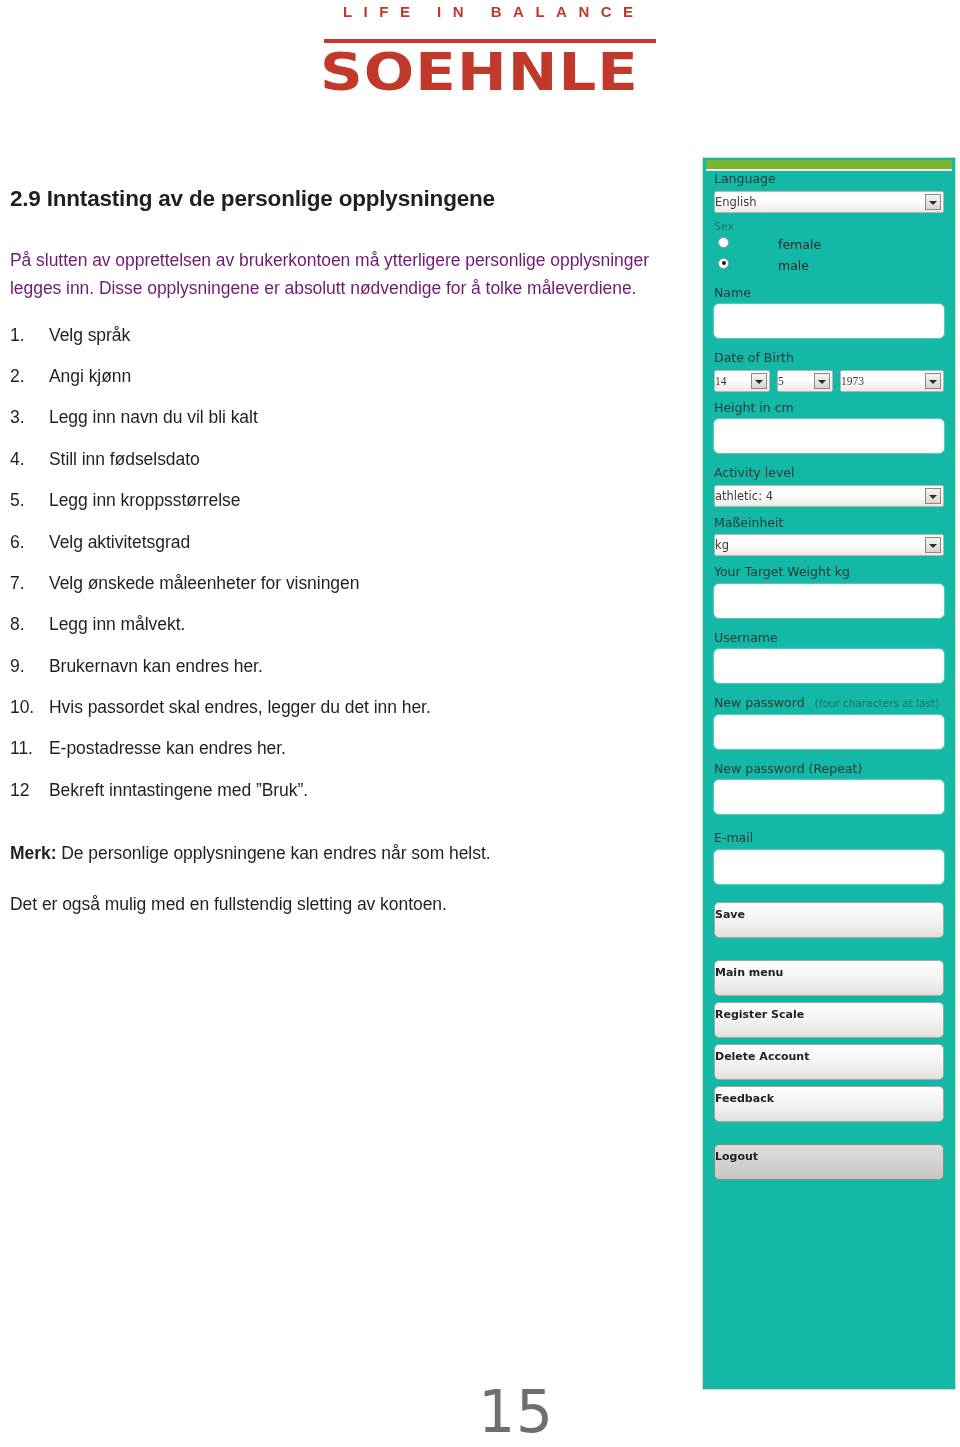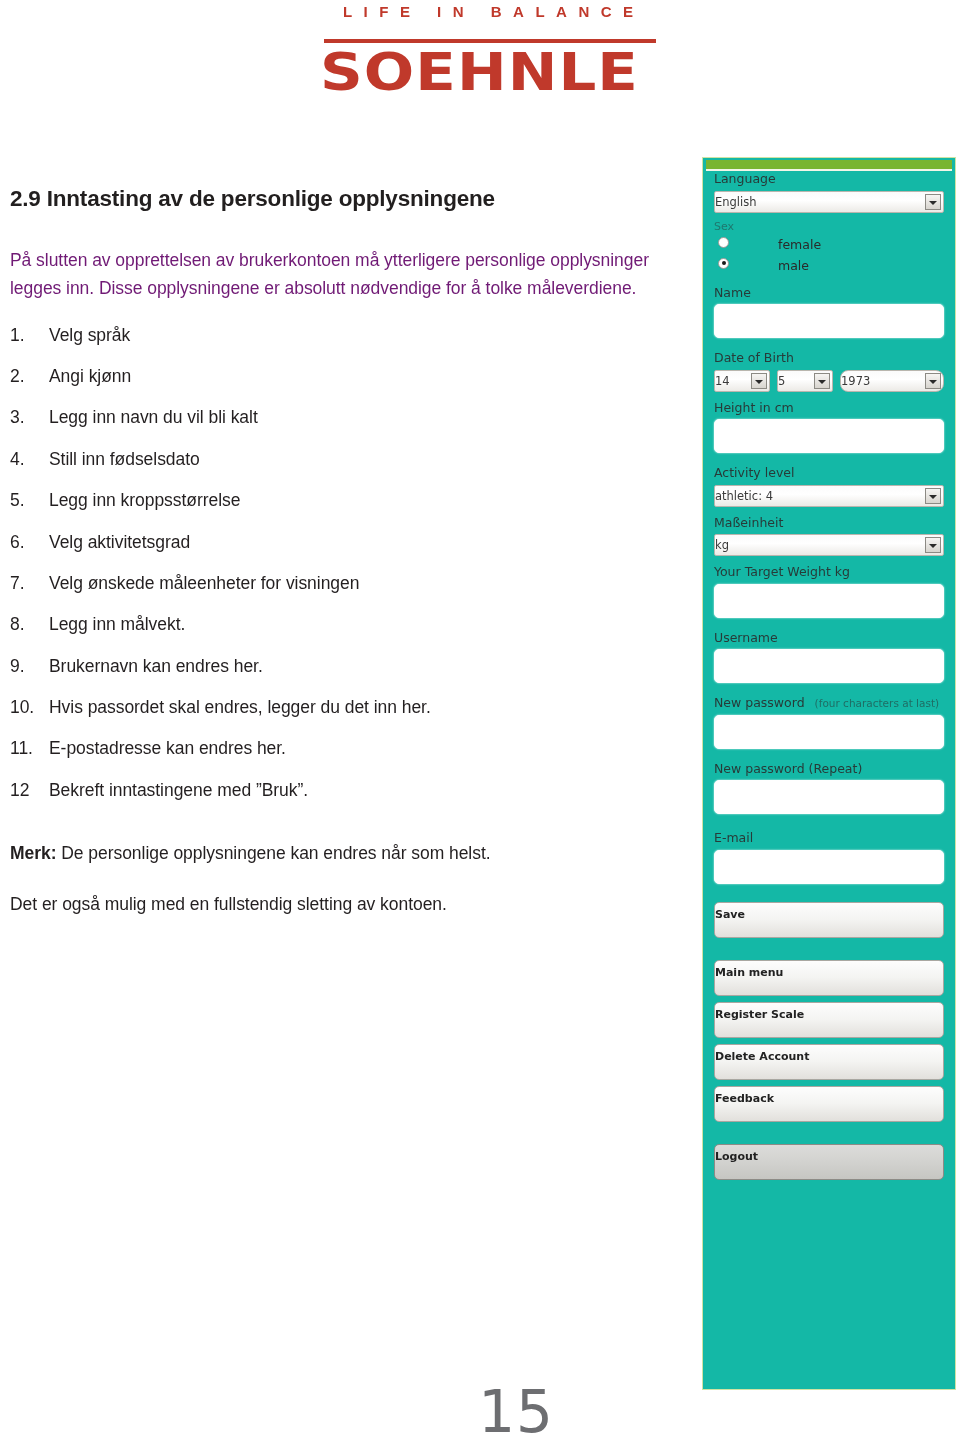--- a/index.html
+++ b/index.html
@@ -226,24 +226,24 @@
     width: 4px; height: 4px;
     border-radius: 50%;
     background: #1b1b1b;
   }
   .radio-label {
     margin-left: 13px;
     font-size: 12.5px;
     color: #2a2a2a;
   }
 
-  .dob-row { display: flex; gap: 7px; }
+  .dob-row { display: flex; gap: 7px; font-family: Liberation Serif, serif; }
   .dob-row .sel.day  { width: 56px; }
   .dob-row .sel.mon  { width: 56px; }
-  .dob-row .sel.year { flex: 1 1 auto; border-radius: 8px; }
+  .dob-row .sel.year { flex: 1 1 auto; }
 
   .btn {
     height: 36px;
     background: linear-gradient(to bottom, #fdfdfd 0%, #f4f4f2 48%, #e2e0dc 100%);
     border: 1px solid #a9a7a1;
     border-radius: 5px;
     box-sizing: border-box;
     text-align: left;
     line-height: 24px;
     font-size: 11px;

